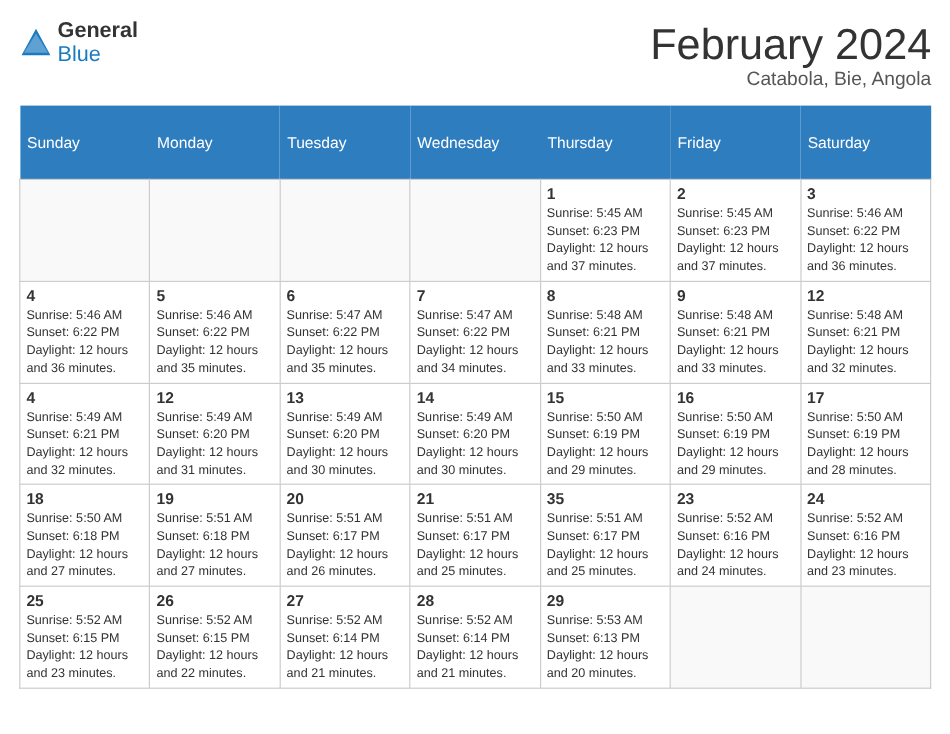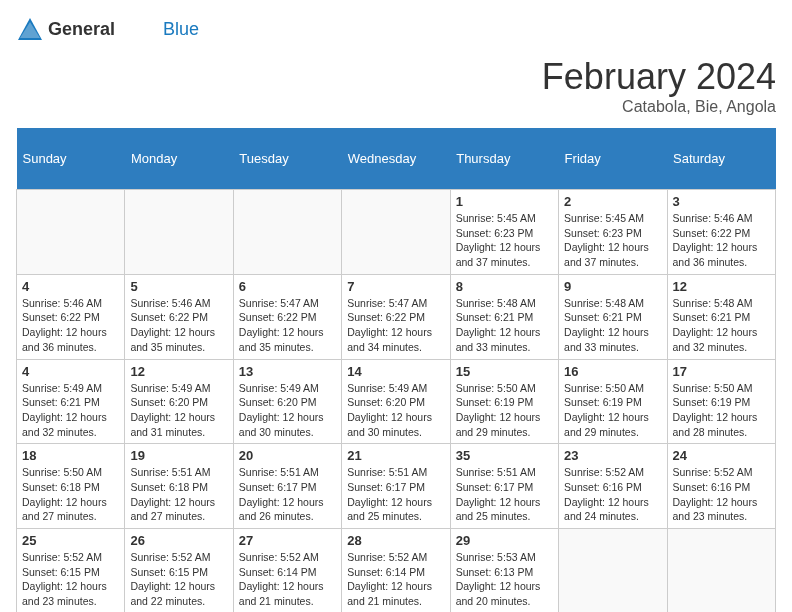--- a/index.html
+++ b/index.html
@@ -15,23 +15,22 @@
       justify-content: space-between;
       align-items: flex-start;
       margin-bottom: 12px;
     }
     .logo {
       display: flex;
       align-items: center;
     }
     .logo-text {
       display: flex;
-      flex-direction: row;
+      flex-direction: column;
       line-height: 1.1;
-      gap: 48px;
     }
     .logo-general {
       font-size: 18px;
       font-weight: bold;
       color: #333;
     }
     .logo-blue {
       font-size: 18px;
       font-weight: normal;
       color: #1a7abf;
@@ -41,21 +40,20 @@
       height: 28px;
       margin-right: 4px;
     }
     .title-block {
       text-align: right;
     }
     .month-title {
       font-size: 36px;
       font-weight: normal;
       color: #333;
-      margin-top: 40px;
     }
     .location {
       font-size: 16px;
       color: #555;
     }
     table {
       width: 100%;
       border-collapse: collapse;
       font-size: 11px;
     }

